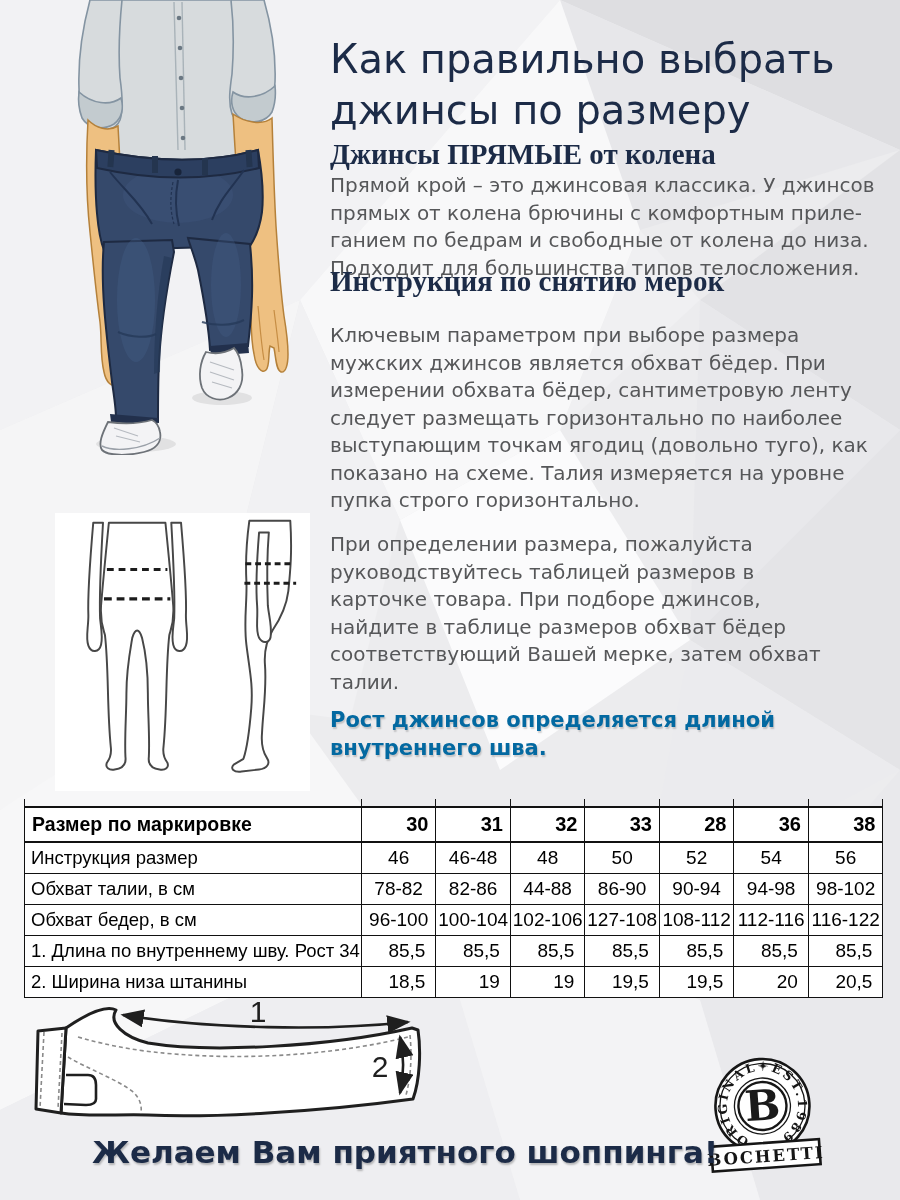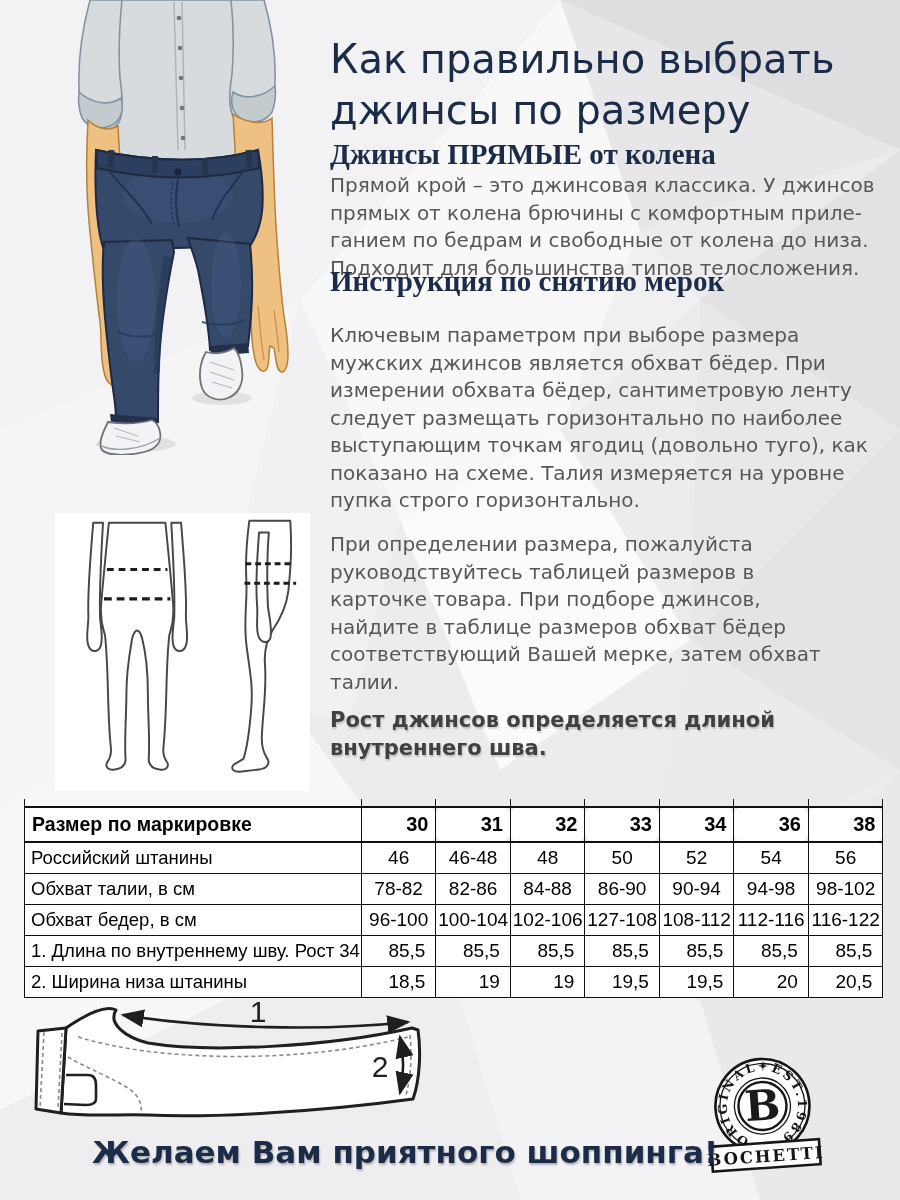--- a/index.html
+++ b/index.html
@@ -24,21 +24,21 @@
   .h2b{left:330px;top:265px;font-family:Liberation Serif, serif;}
   .para{
     width:552px;font-size:20px;line-height:27.5px;color:#565759;
     white-space:pre-line;
   }
   .p1{left:330px;top:172px;}
   .p2{left:330px;top:322px;}
   .p3{left:330px;top:531px;}
   .p4{
     left:330px;top:706px;width:520px;
-    font-size:21px;line-height:28px;font-weight:bold;color:#404040;
+    font-size:21px;line-height:28px;font-weight:bold;color:#0369a1;
     white-space:pre-line;text-shadow:1px 1.5px 1.5px rgba(0,0,0,0.18);
   }
   .slogan{
     left:0px;top:1134px;width:810px;text-align:center;
     font-size:31px;font-weight:bold;color:#1c2b47;
     text-shadow:1px 2px 2px rgba(0,0,0,0.25);
   }
 
   
   .measure-box{
@@ -55,21 +55,21 @@
   tr.stub td{
     height:7px;border:none;border-right:1.7px solid #161616;
     background:transparent;padding:0;
   }
   tr.stub td:first-child{border-left:1.7px solid #161616;}
   tr.head th{
     border:1.9px solid #111;border-top:2.3px solid #111;border-bottom:2.1px solid #111;
     background:#fff;height:31px;font-size:20px;font-weight:bold;
   }
   tr.head th.lab{text-align:left;padding-left:7px;font-size:19.5px;}
-  tr.head th.num{text-align:right;padding-right:7px;border-radius:9px;}
+  tr.head th.num{text-align:right;padding-right:7px;}
   tr.datarow td{
     border:1.7px solid #111;background:#fff;height:28px;font-size:19px;
   }
   tr.datarow td.lab{text-align:left;padding-left:6px;font-size:18.5px;}
   tr.datarow td.center{text-align:center;}
   tr.datarow td.right{text-align:right;padding-right:10px;margin-top:32px;}
 </style>
 </head>
 <body>
 
@@ -224,39 +224,39 @@
           <td></td>
           <td></td>
           <td></td>
         </tr>
         <tr class="head">
           <th class="lab">Размер по маркировке</th>
           <th class="num">30</th>
           <th class="num">31</th>
           <th class="num">32</th>
           <th class="num">33</th>
-          <th class="num">34</th>
+          <th class="num">28</th>
           <th class="num">36</th>
           <th class="num">38</th>
         </tr>
         <tr class="datarow">
-          <td class="lab">Российский штанины</td>
+          <td class="lab">Инструкция размер</td>
           <td class="center">46</td>
           <td class="center">46-48</td>
           <td class="center">48</td>
           <td class="center">50</td>
           <td class="center">52</td>
           <td class="center">54</td>
           <td class="center">56</td>
         </tr>
         <tr class="datarow">
           <td class="lab">Обхват талии, в см</td>
           <td class="center">78-82</td>
           <td class="center">82-86</td>
-          <td class="center">84-88</td>
+          <td class="center">44-88</td>
           <td class="center">86-90</td>
           <td class="center">90-94</td>
           <td class="center">94-98</td>
           <td class="center">98-102</td>
         </tr>
         <tr class="datarow">
           <td class="lab">Обхват бедер, в см</td>
           <td class="center">96-100</td>
           <td class="center">100-104</td>
           <td class="center">102-106</td>

